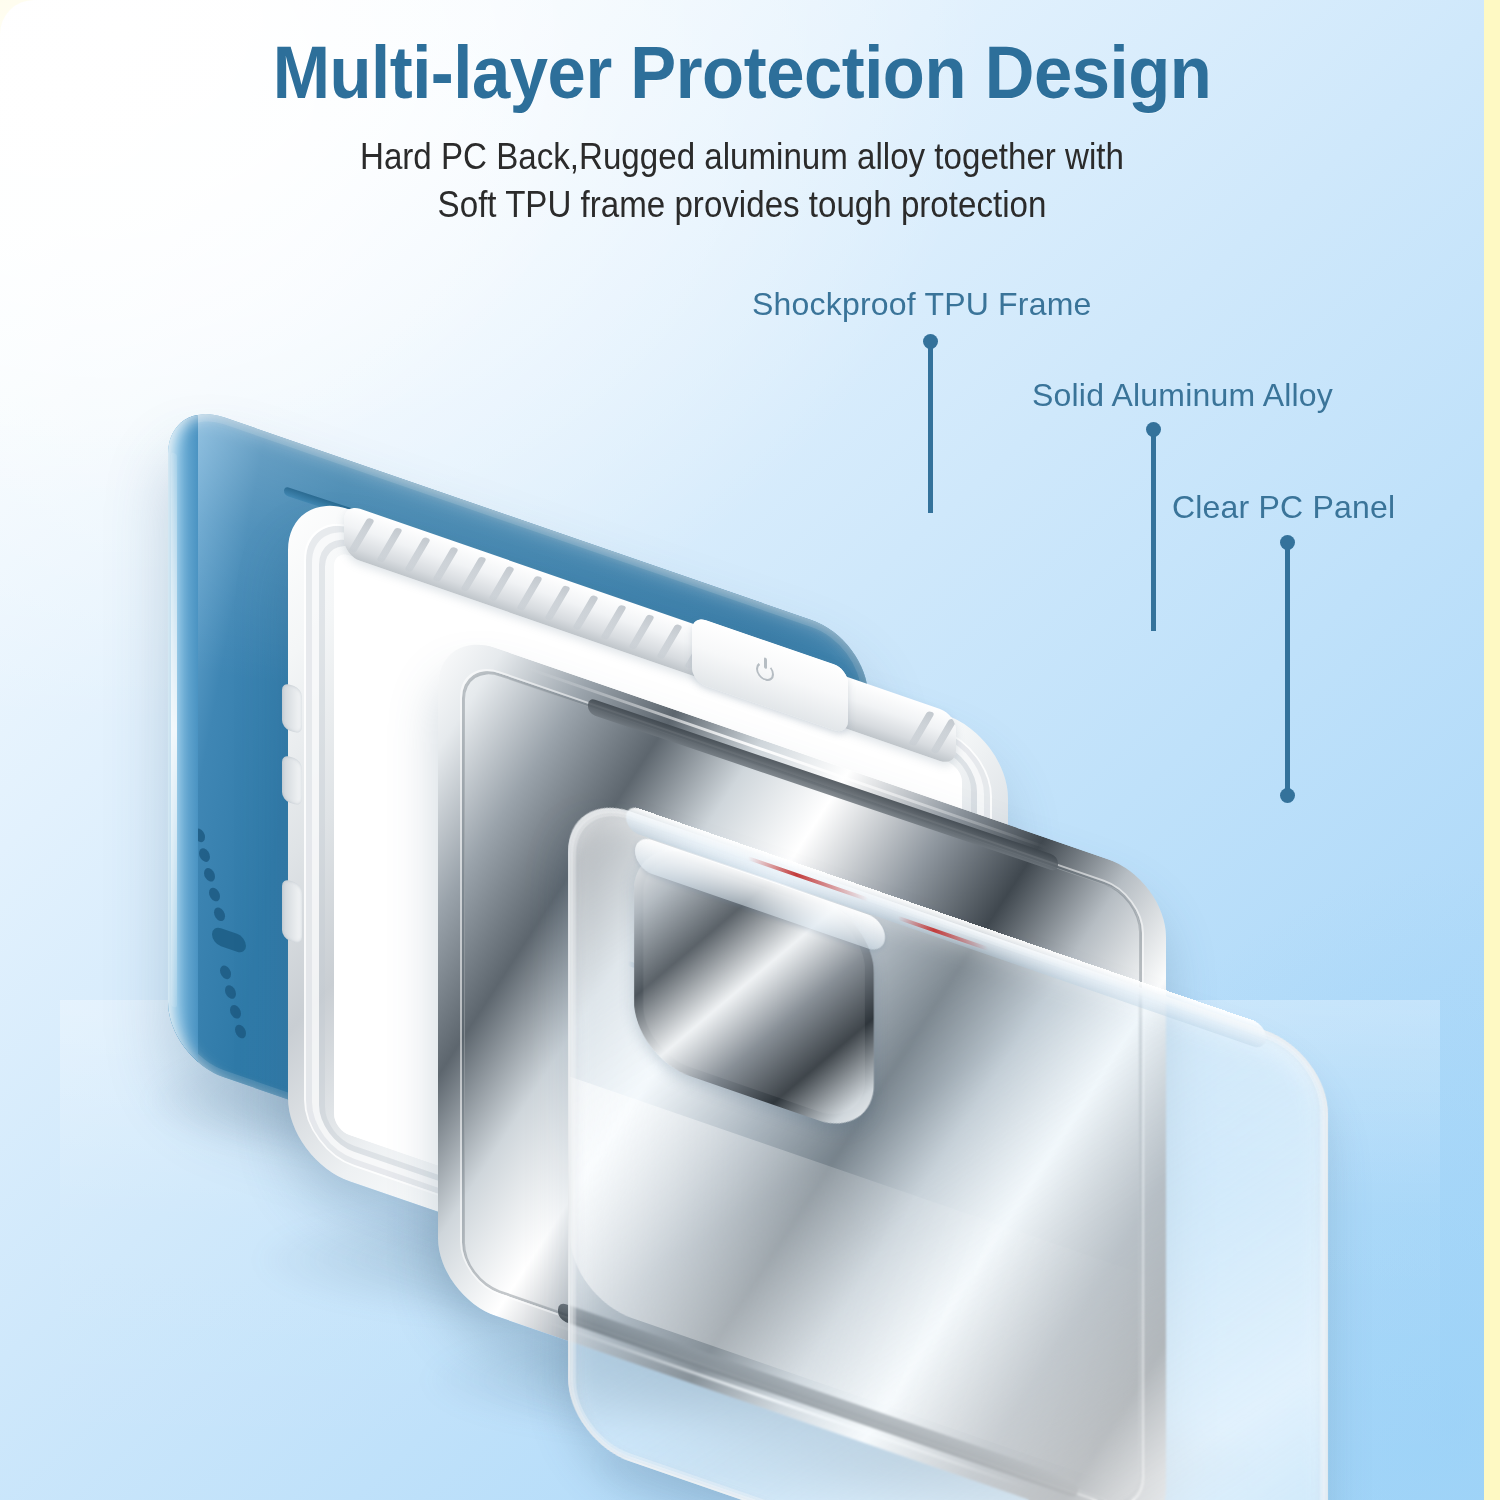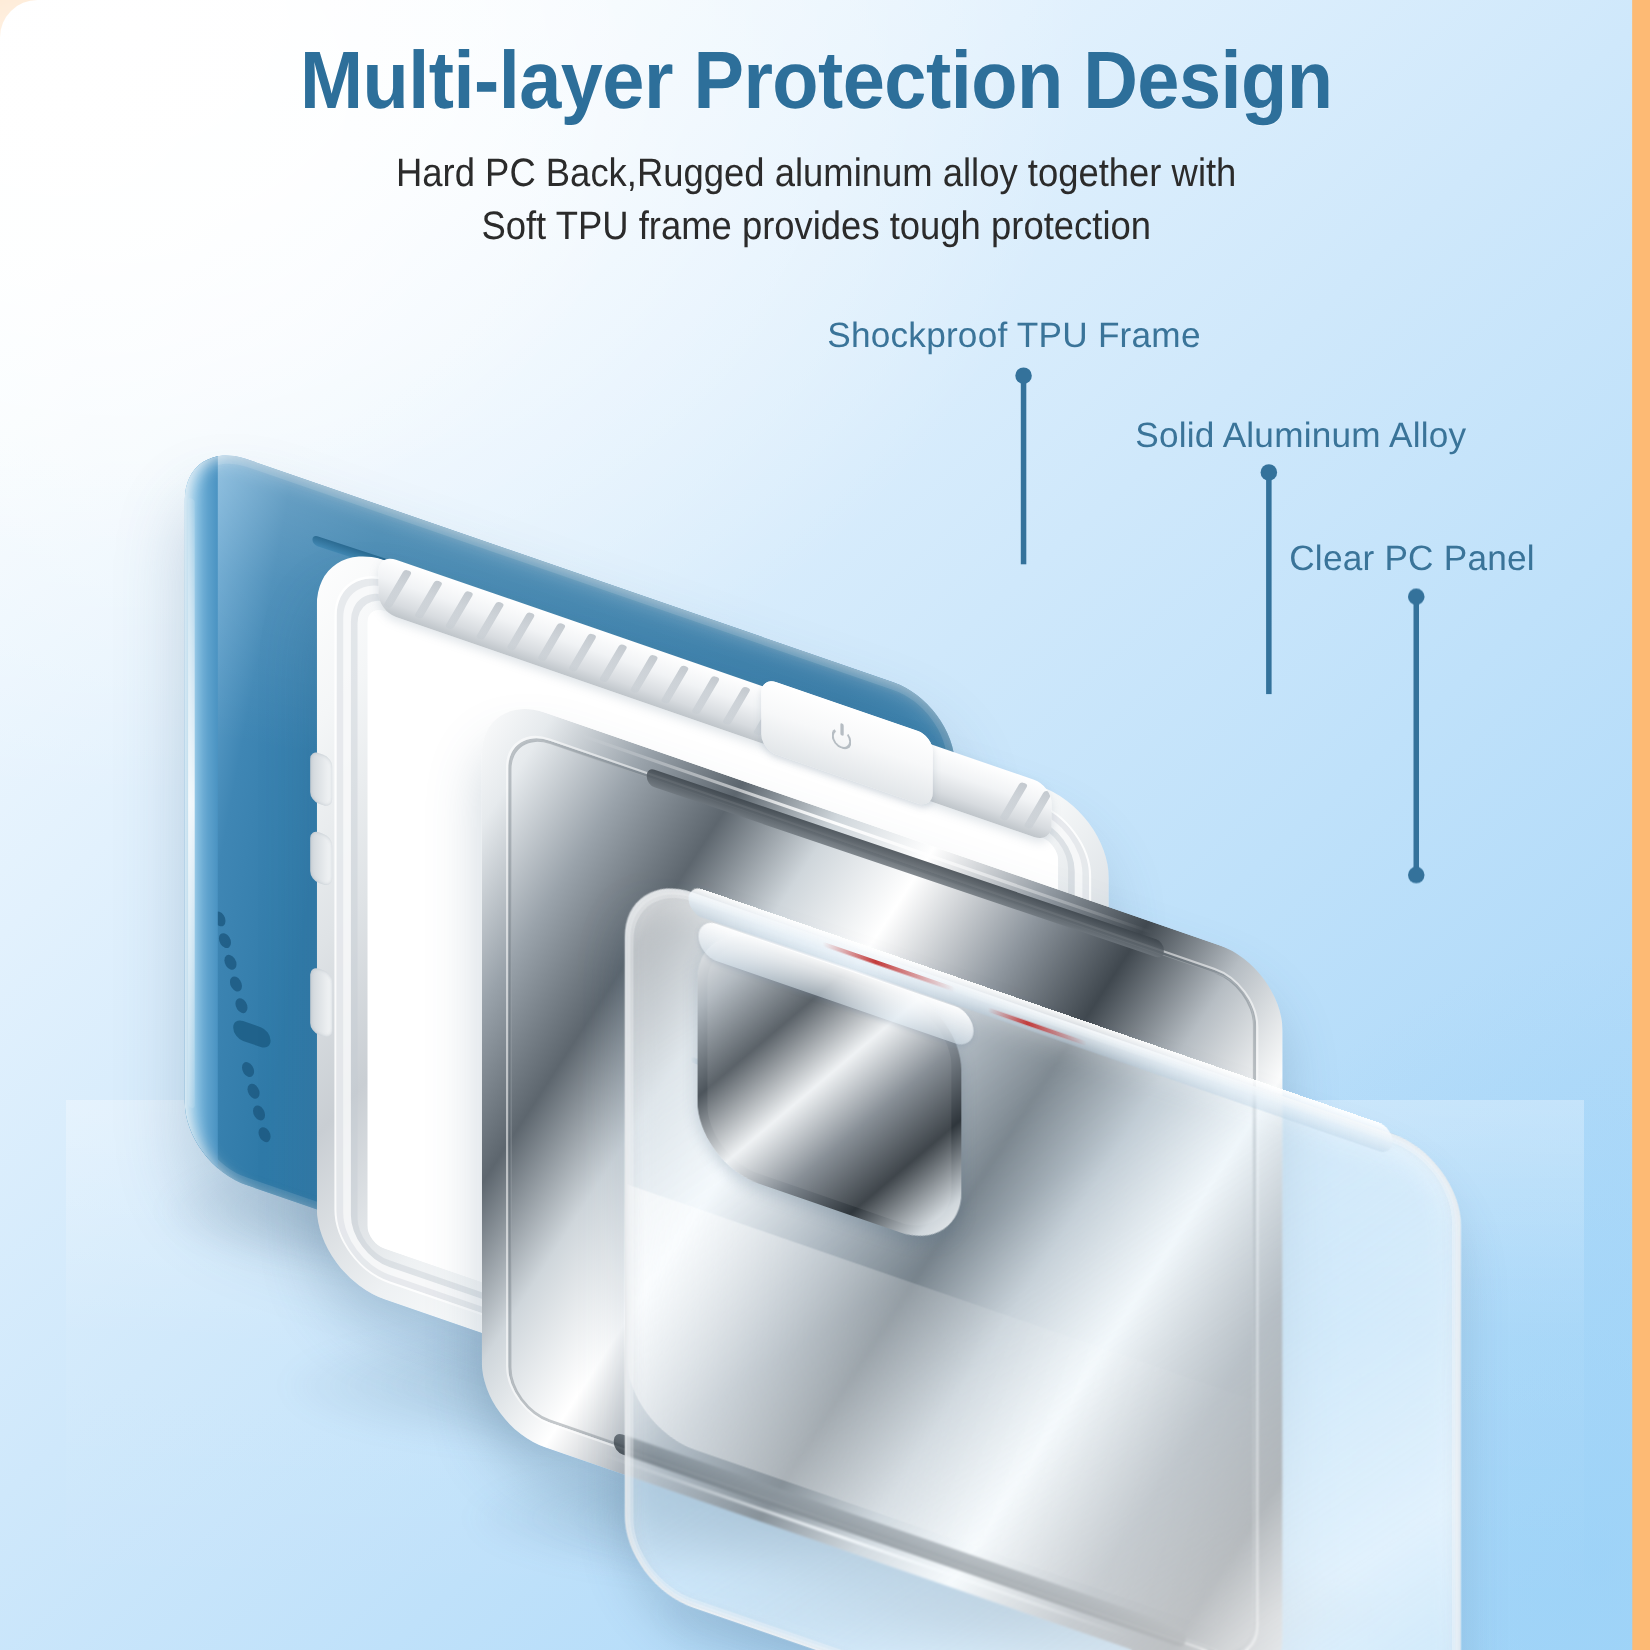--- a/index.html
+++ b/index.html
@@ -1,21 +1,21 @@
 <!DOCTYPE html>
 <html><head>
 <meta charset="utf-8">
 <style>
   * { margin:0; padding:0; box-sizing:border-box; }
   html,body { width:1500px; height:1500px; background:#ffffff; }
   body { font-family:"Liberation Sans", sans-serif; overflow:hidden; }
 
   #stage {
     position:relative; width:1500px; height:1500px;
-    background:#fdba74;
+    background:#fef9c3;
   }
 
   
   .bg-panel {
     position:absolute; left:0; top:0; width:1484px; height:1500px;
     border-radius:34px 0 0 0;
     background:
       radial-gradient(ellipse 1500px 1200px at 8% 2%, #ffffff 0%, rgba(255,255,255,0.0) 58%),
       linear-gradient(138deg,
         #fcfeff 0%,

